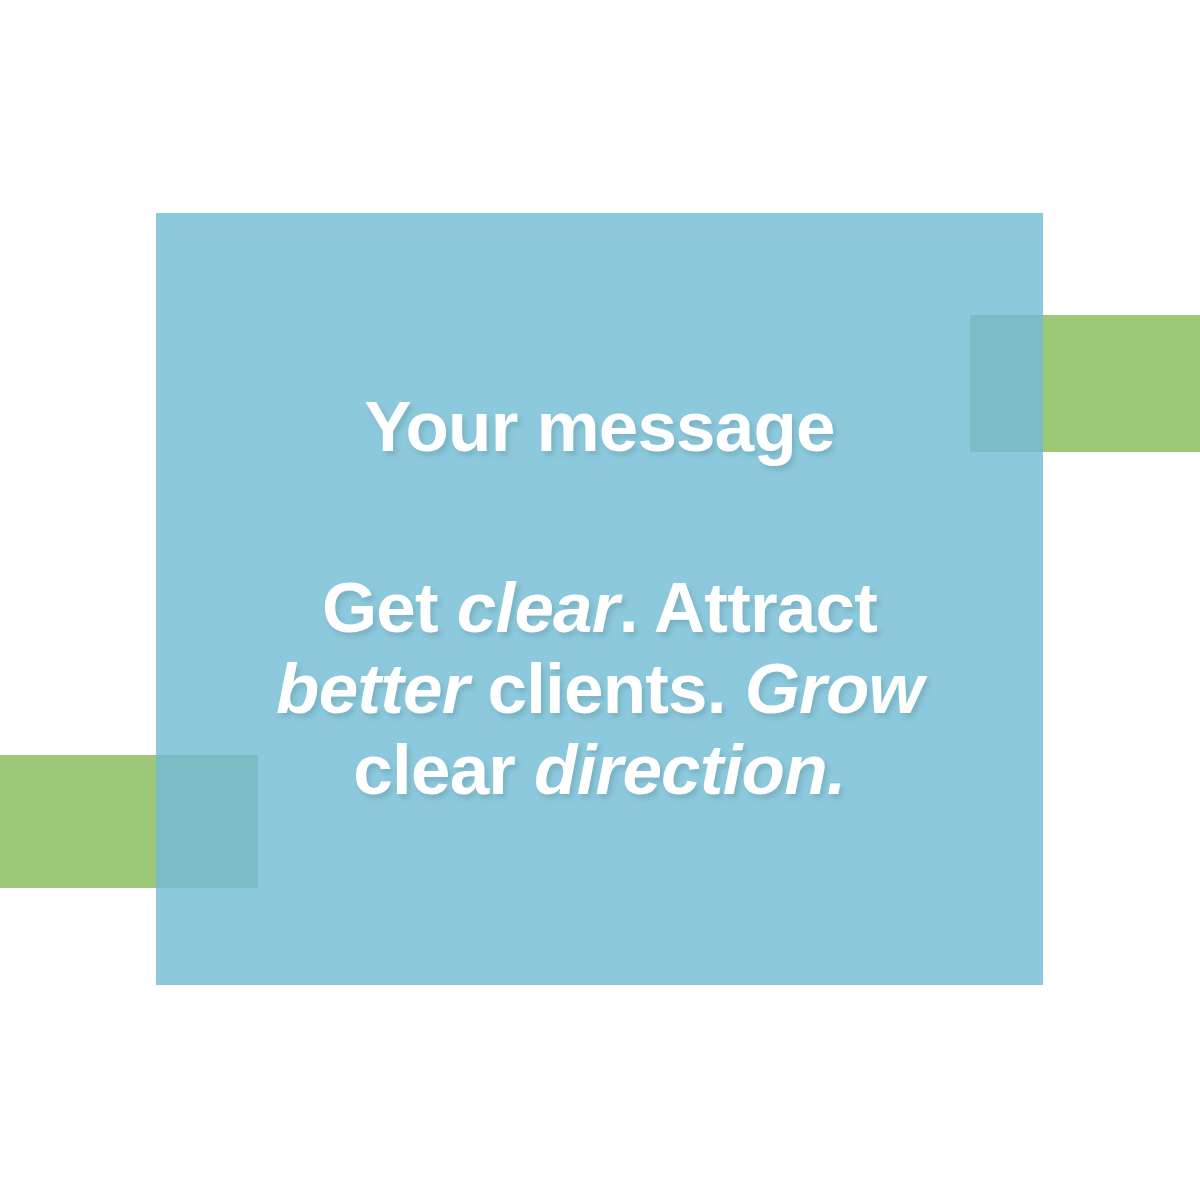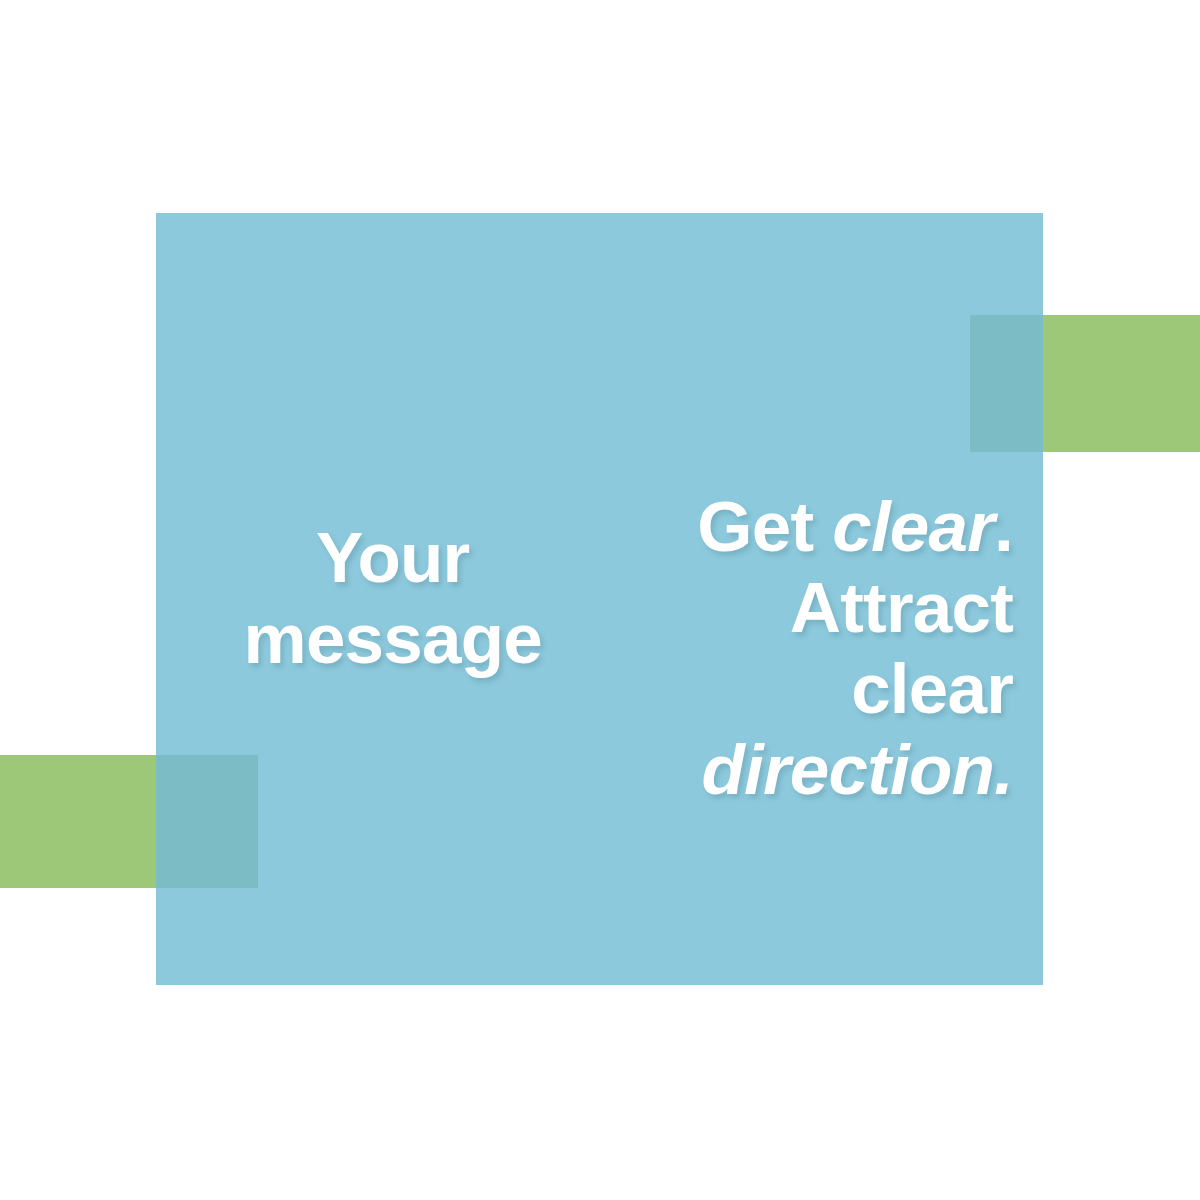--- a/index.html
+++ b/index.html
@@ -70,20 +70,21 @@
 
   
   .text-stack {
     position: absolute;
     left: 156px;
     top: 213px;
     width: 887px;
     height: 772px;
     z-index: 5;
     display: flex;
+    flex-direction: column;
     justify-content: center;
     align-items: center;
     box-sizing: border-box;
     padding: 0 30px;
   }
 
   .headline {
     margin: 0;
     width: 100%;
     text-align: center;
@@ -92,21 +93,20 @@
     font-weight: 700;
     font-size: 71px;
     line-height: 1.14;
     letter-spacing: -0.8px;
     text-shadow: 3px 4px 5px rgba(96, 150, 168, 0.45);
     -webkit-font-smoothing: antialiased;
   }
 
   .headline.second {
     margin-top: 100px;
-    text-align: right;
   }
 
   .headline em {
     font-style: italic;
     font-weight: 700;
   }
 
   .ln { display: block; }
 </style>
 </head>
@@ -121,17 +121,18 @@
 
   <div class="overlap overlap-right" style="background: rgb(124, 188, 196);"></div>
   <div class="overlap overlap-left" style="background: rgb(124, 188, 196);"></div>
 
   <div class="text-stack">
     <p class="headline first" style="color: rgb(255, 255, 255);">
         <span class="ln"><span>Your message</span></span>
       </p>
     <p class="headline second" style="color: rgb(255, 255, 255);">
         <span class="ln"><span>Get </span><em>clear</em><span>. Attract</span></span>
+        <span class="ln"><em>better</em><span> clients. </span><em>Grow</em></span>
         <span class="ln"><span>clear </span><em>direction.</em></span>
       </p>
   </div>
 
 </div>
 
 </body></html>

